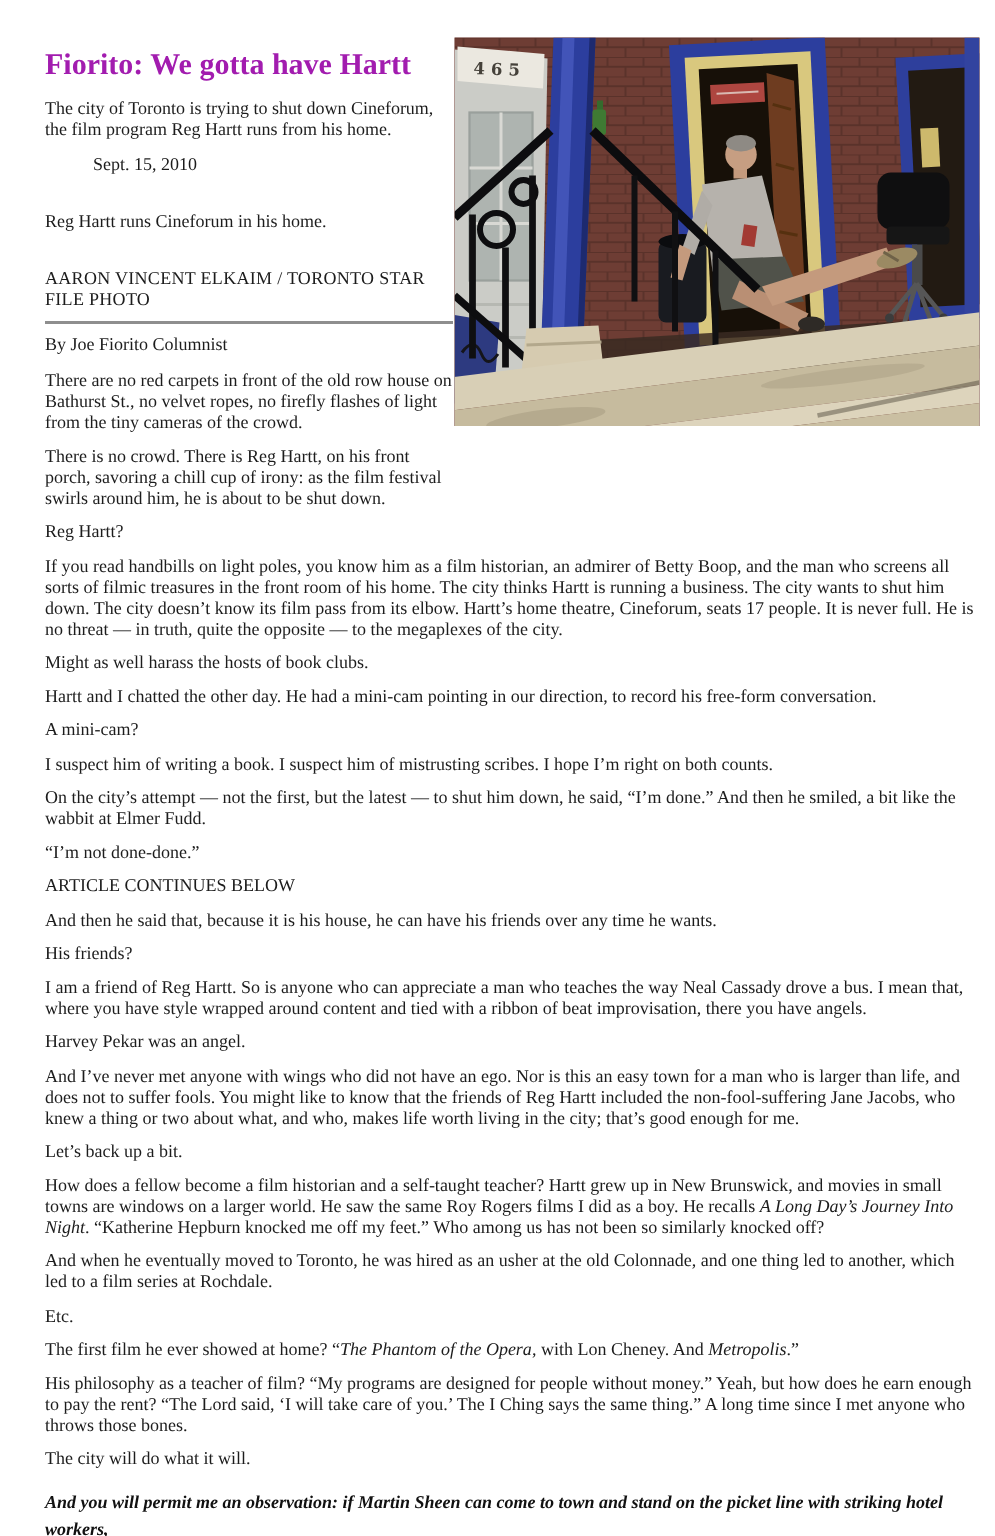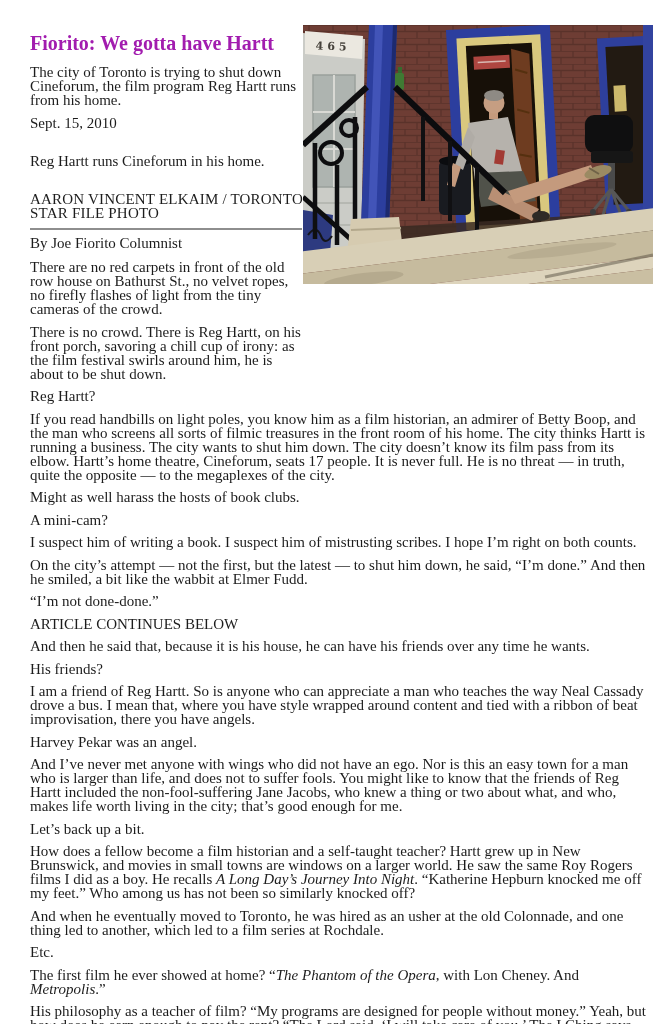--- a/index.html
+++ b/index.html
@@ -7,24 +7,24 @@
     width:663px;height:1024px;background:#ffffff;
     font-family:"Liberation Serif","DejaVu Serif",serif;
     color:#1c1c1c;
   }
   .page{position:relative;width:663px;height:1024px;overflow:hidden;}
   .content{padding:0 11px 0 30px;}
   .title{
     font-size:20px;line-height:26px;font-weight:bold;
     margin:30px 0 0 0;color:#a21caf;
   }
-  p{font-size:15px;line-height:14px;margin:0 0 8.5px 0;}
+  p{font-size:12px;line-height:14px;margin:0 0 8.5px 0;}
   .left-col{width:276px;}
   .dek{margin-top:9px;}
-  .date{margin-top:5px;}
+  .date{margin-top:5px;margin-left:32px;}
   .caption{margin-top:24px;}
   .credit{margin-top:24px;letter-spacing:.2px;}
   .byline-rule{width:272px;border:none;border-top:2px solid #8e8e8e;margin:2px 0 6px 0;}
   .byline{margin-bottom:10px;}
   .lede p:first-child{margin-top:1px;}
   .photo{
     position:absolute;left:303px;top:25px;width:350px;height:259px;
     overflow:hidden;margin:0;padding:0;background:#6e3d34;
   }
   .body-col{margin-top:0;}
@@ -151,20 +151,21 @@
       <div class="lede">
         <p>There are no red carpets in front of the old row house on Bathurst St., no velvet ropes, no firefly flashes of light from the tiny cameras of the crowd.</p>
         <p>There is no crowd. There is Reg Hartt, on his front porch, savoring a chill cup of irony: as the film festival swirls around him, he is about to be shut down.</p>
         <p>Reg Hartt?</p>
       </div>
     </div>
 
     <div class="body-col">
       <p>If you read handbills on light poles, you know him as a film historian, an admirer of Betty Boop, and the man who screens all sorts of filmic treasures in the front room of his home. The city thinks Hartt is running a business. The city wants to shut him down. The city doesn’t know its film pass from its elbow. Hartt’s home theatre, Cineforum, seats 17 people. It is never full. He is no threat — in truth, quite the opposite — to the megaplexes of the city.</p>
       <p>Might as well harass the hosts of book clubs.</p>
+      <p>Hartt and I chatted the other day. He had a mini-cam pointing in our direction, to record his free-form conversation.</p>
       <p>A mini-cam?</p>
       <p>I suspect him of writing a book. I suspect him of mistrusting scribes. I hope I’m right on both counts.</p>
       <p>On the city’s attempt — not the first, but the latest — to shut him down, he said, “I’m done.” And then he smiled, a bit like the wabbit at Elmer Fudd.</p>
       <p>“I’m not done-done.”</p>
       <p>ARTICLE CONTINUES BELOW</p>
       <p>And then he said that, because it is his house, he can have his friends over any time he wants.</p>
       <p>His friends?</p>
       <p>I am a friend of Reg Hartt. So is anyone who can appreciate a man who teaches the way Neal Cassady drove a bus. I mean that, where you have style wrapped around content and tied with a ribbon of beat improvisation, there you have angels.</p>
       <p>Harvey Pekar was an angel.</p>
       <p>And I’ve never met anyone with wings who did not have an ego. Nor is this an easy town for a man who is larger than life, and does not to suffer fools. You might like to know that the friends of Reg Hartt included the non-fool-suffering Jane Jacobs, who knew a thing or two about what, and who, makes life worth living in the city; that’s good enough for me.</p>

